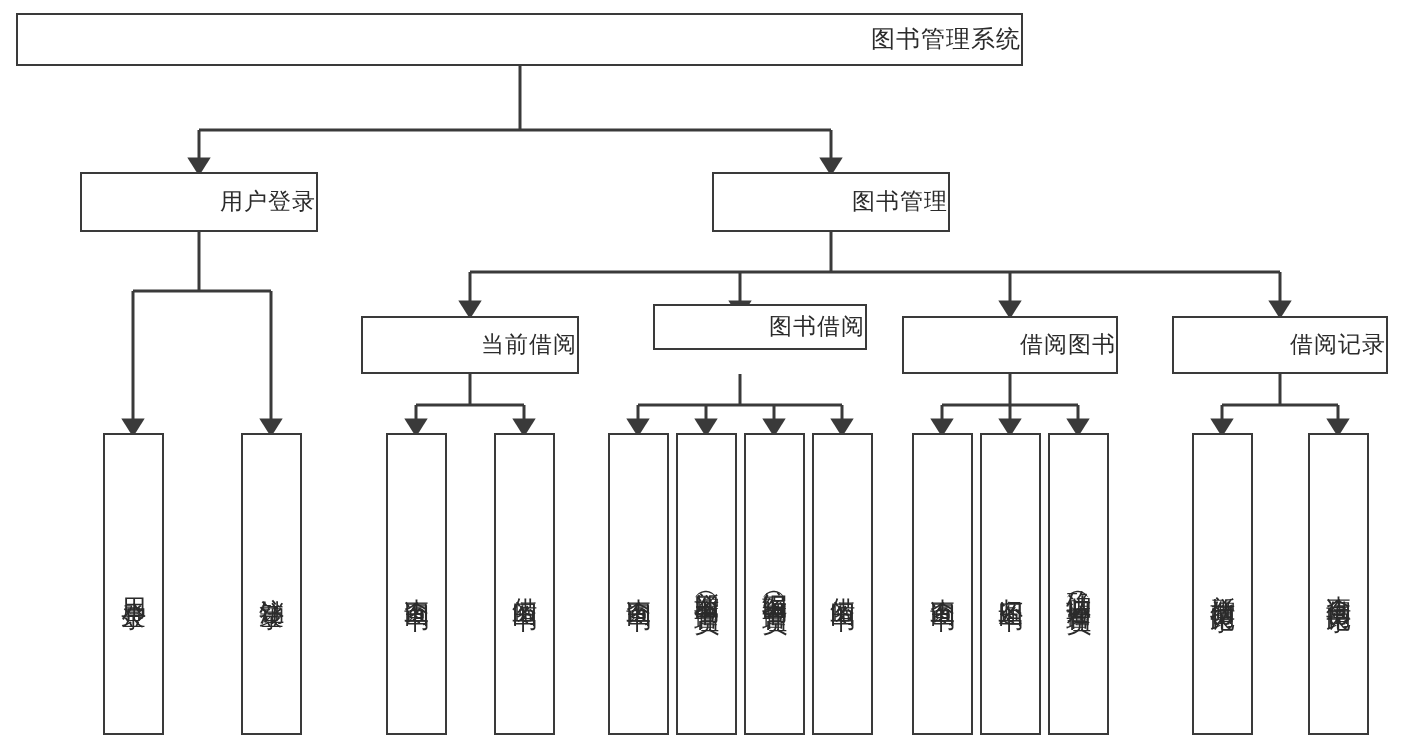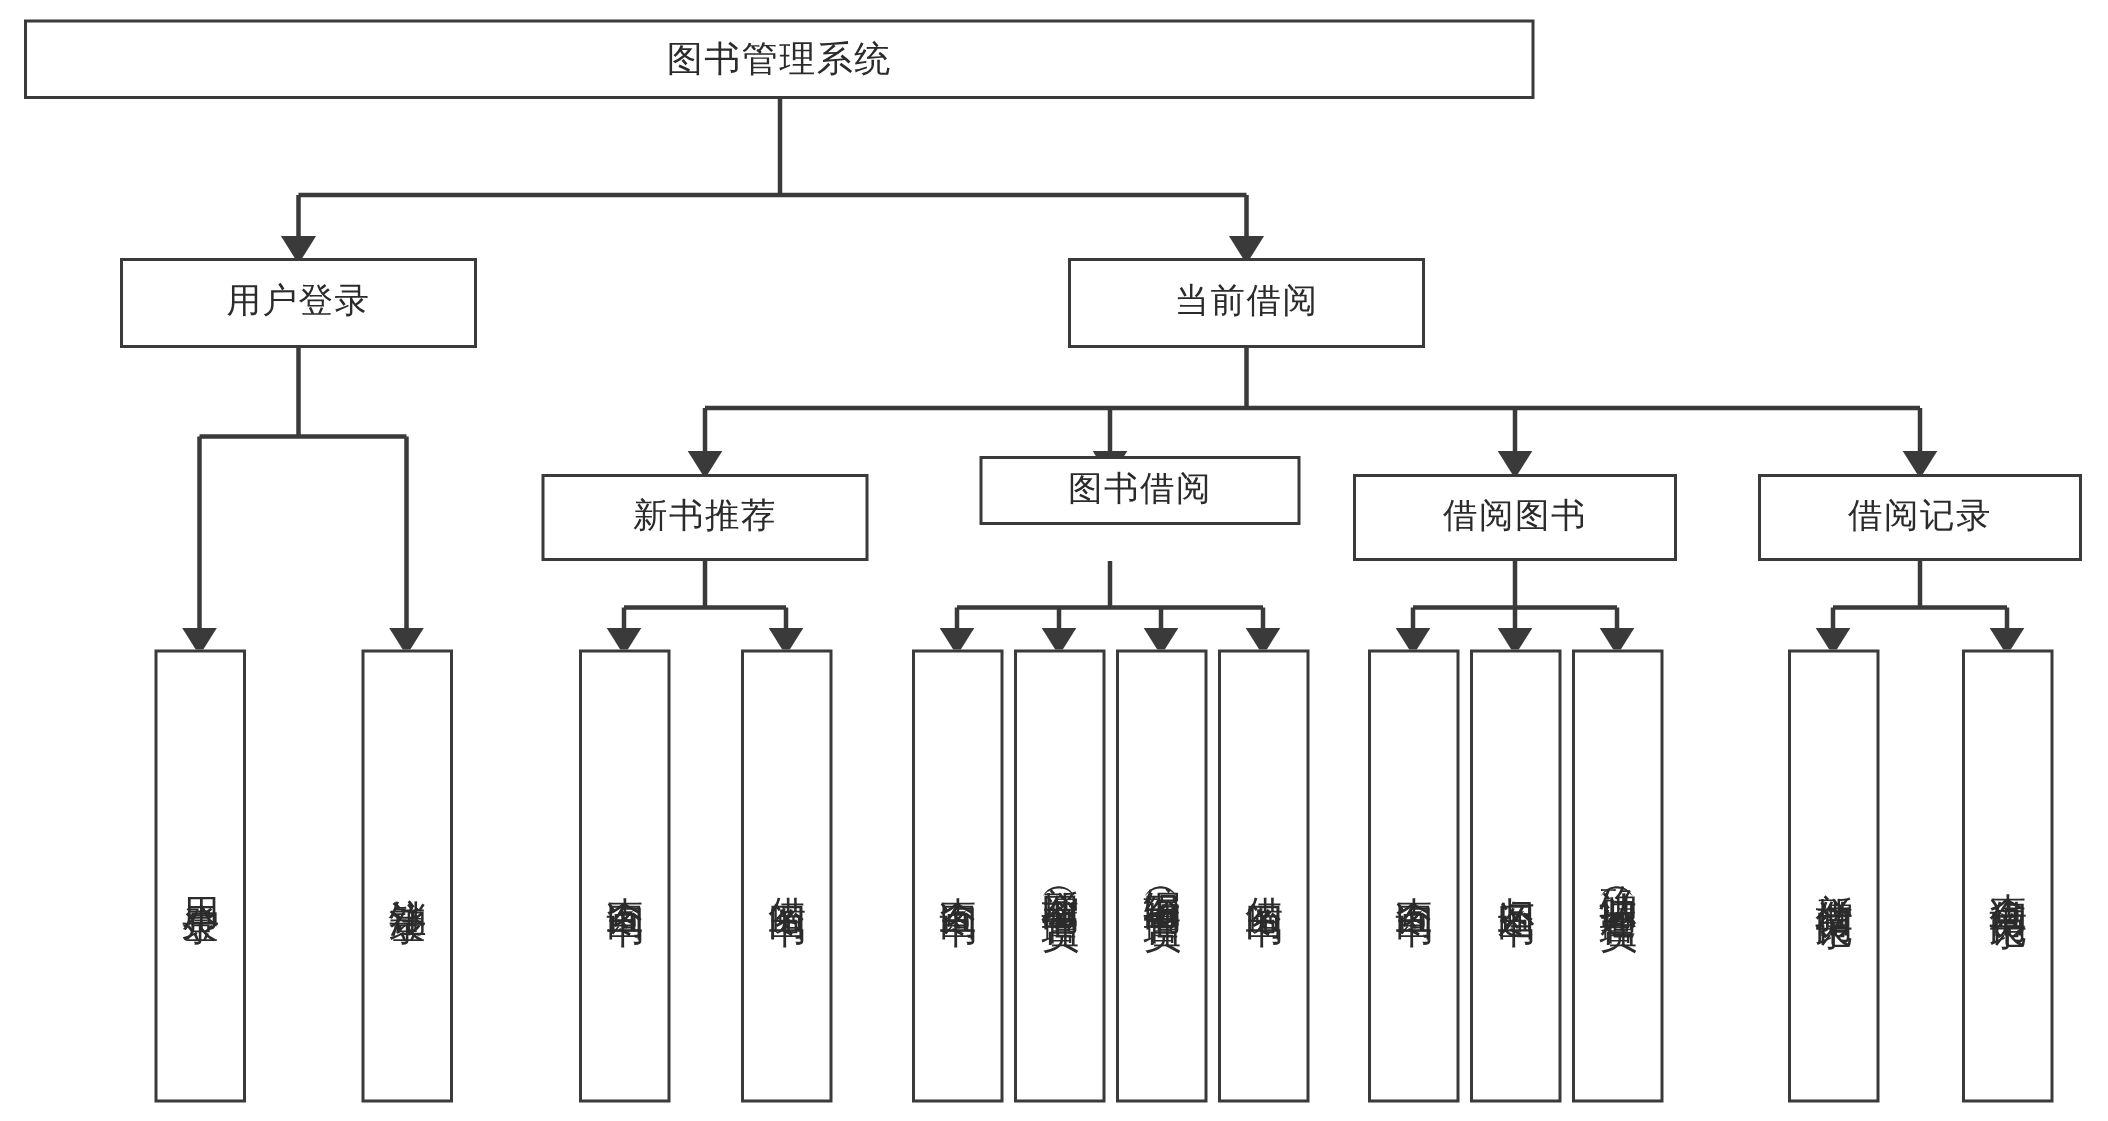--- a/index.html
+++ b/index.html
@@ -34,20 +34,21 @@
     display: flex;
     align-items: center;
     justify-content: center;
     color: #2b2b2b;
     text-align: center;
   }
   .node-h {
     font-size: 23px;
     line-height: 1.2;
     letter-spacing: 1px;
+    justify-content: flex-end;
   }
   .node-root {
     font-size: 24px;
   }
   .node-v {
     writing-mode: vertical-rl;
     text-orientation: upright;
     font-size: 25px;
     line-height: 1.26;
     letter-spacing: 3px;
@@ -128,25 +129,25 @@
   </svg>
 
   <div class="node node-h node-root" style="left:16px; top:13px; width:1007px; height:53px;">
     <span>图书管理系统</span>
   </div>
 
   <div class="node node-h" style="left:80px; top:172px; width:238px; height:60px;">
     <span>用户登录</span>
   </div>
   <div class="node node-h" style="left:712px; top:172px; width:238px; height:60px;">
+    <span>图书管理</span>
+  </div>
+
+  <div class="node node-h" style="left:361px; top:316px; width:218px; height:58px;">
     <span>当前借阅</span>
-  </div>
-
-  <div class="node node-h" style="left:361px; top:316px; width:218px; height:58px;">
-    <span>新书推荐</span>
   </div>
   <div class="node node-h" style="left:633px; top:304px; width:214px; height:46px;margin-left:20px;">
     <span>图书借阅</span>
   </div>
   <div class="node node-h" style="left:902px; top:316px; width:216px; height:58px;">
     <span>借阅图书</span>
   </div>
   <div class="node node-h" style="left:1172px; top:316px; width:216px; height:58px;">
     <span>借阅记录</span>
   </div>

